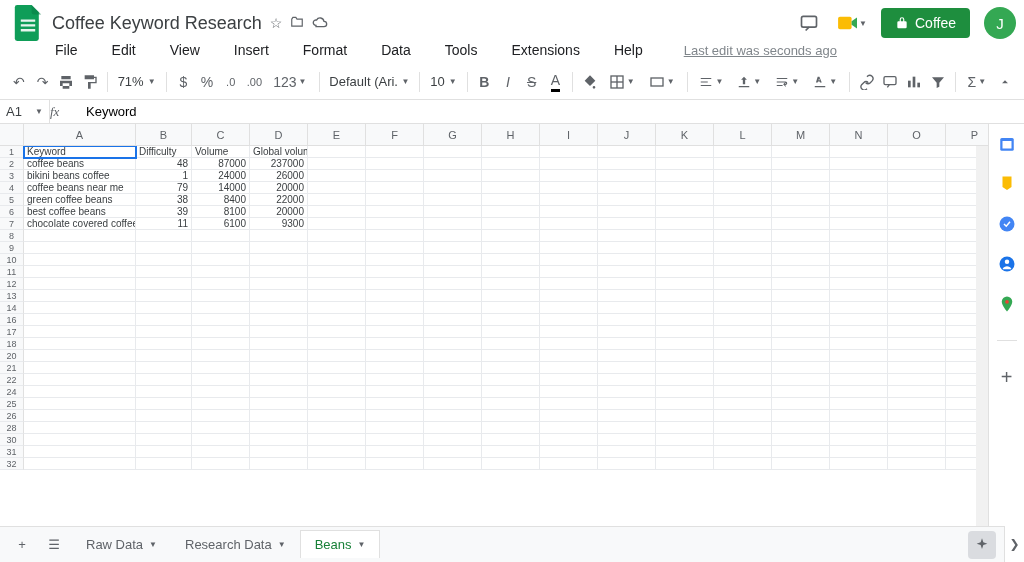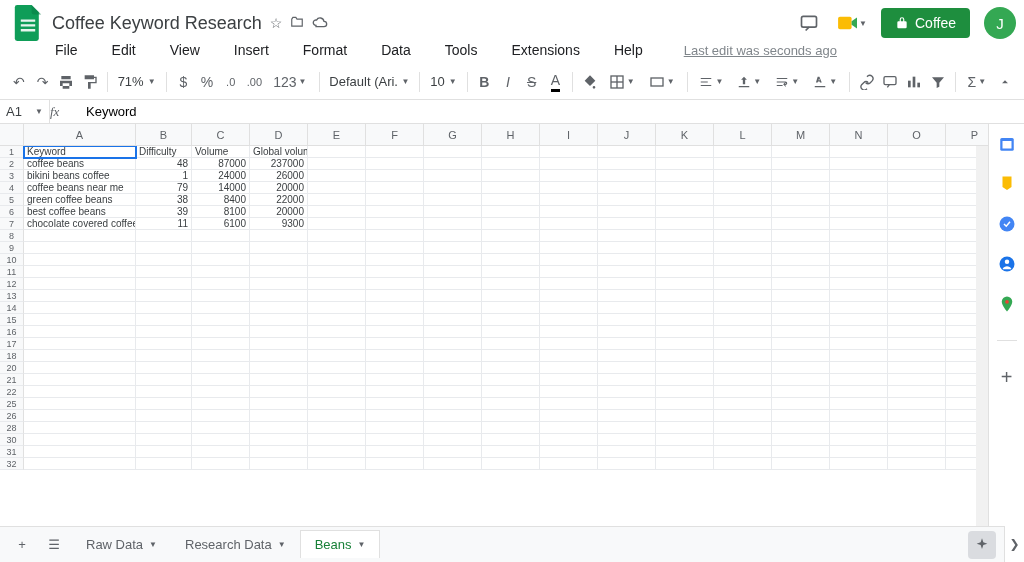--- a/index.html
+++ b/index.html
@@ -549,39 +549,20 @@
             <div class="cell" style="width: 58px;"></div>
             <div class="cell" style="width: 58px;"></div>
             <div class="cell" style="width: 58px;"></div>
             <div class="cell" style="width: 58px;"></div>
             <div class="cell" style="width: 58px;"></div>
             <div class="cell" style="width: 58px;"></div>
             <div class="cell" style="width: 58px;"></div>
             <div class="cell" style="width: 58px;"></div>
           </div>
           <div class="row">
-            <div class="row-h">15</div>
-            <div class="cell" style="width: 112px;"></div>
-            <div class="cell" style="width: 56px;"></div>
-            <div class="cell" style="width: 58px;"></div>
-            <div class="cell" style="width: 58px;"></div>
-            <div class="cell" style="width: 58px;"></div>
-            <div class="cell" style="width: 58px;"></div>
-            <div class="cell" style="width: 58px;"></div>
-            <div class="cell" style="width: 58px;"></div>
-            <div class="cell" style="width: 58px;"></div>
-            <div class="cell" style="width: 58px;"></div>
-            <div class="cell" style="width: 58px;"></div>
-            <div class="cell" style="width: 58px;"></div>
-            <div class="cell" style="width: 58px;"></div>
-            <div class="cell" style="width: 58px;"></div>
-            <div class="cell" style="width: 58px;"></div>
-            <div class="cell" style="width: 58px;"></div>
-          </div>
-          <div class="row">
             <div class="row-h">16</div>
             <div class="cell" style="width: 112px;"></div>
             <div class="cell" style="width: 56px;"></div>
             <div class="cell" style="width: 58px;"></div>
             <div class="cell" style="width: 58px;"></div>
             <div class="cell" style="width: 58px;"></div>
             <div class="cell" style="width: 58px;"></div>
             <div class="cell" style="width: 58px;"></div>
             <div class="cell" style="width: 58px;"></div>
             <div class="cell" style="width: 58px;"></div>
@@ -664,20 +645,39 @@
             <div class="cell" style="width: 58px;"></div>
             <div class="cell" style="width: 58px;"></div>
             <div class="cell" style="width: 58px;"></div>
             <div class="cell" style="width: 58px;"></div>
             <div class="cell" style="width: 58px;"></div>
             <div class="cell" style="width: 58px;"></div>
             <div class="cell" style="width: 58px;"></div>
           </div>
           <div class="row">
             <div class="row-h">22</div>
+            <div class="cell" style="width: 112px;"></div>
+            <div class="cell" style="width: 56px;"></div>
+            <div class="cell" style="width: 58px;"></div>
+            <div class="cell" style="width: 58px;"></div>
+            <div class="cell" style="width: 58px;"></div>
+            <div class="cell" style="width: 58px;"></div>
+            <div class="cell" style="width: 58px;"></div>
+            <div class="cell" style="width: 58px;"></div>
+            <div class="cell" style="width: 58px;"></div>
+            <div class="cell" style="width: 58px;"></div>
+            <div class="cell" style="width: 58px;"></div>
+            <div class="cell" style="width: 58px;"></div>
+            <div class="cell" style="width: 58px;"></div>
+            <div class="cell" style="width: 58px;"></div>
+            <div class="cell" style="width: 58px;"></div>
+            <div class="cell" style="width: 58px;"></div>
+          </div>
+          <div class="row">
+            <div class="row-h">24</div>
             <div class="cell" style="width: 112px;"></div>
             <div class="cell" style="width: 56px;"></div>
             <div class="cell" style="width: 58px;"></div>
             <div class="cell" style="width: 58px;"></div>
             <div class="cell" style="width: 58px;"></div>
             <div class="cell" style="width: 58px;"></div>
             <div class="cell" style="width: 58px;"></div>
             <div class="cell" style="width: 58px;"></div>
             <div class="cell" style="width: 58px;"></div>
             <div class="cell" style="width: 58px;"></div>

